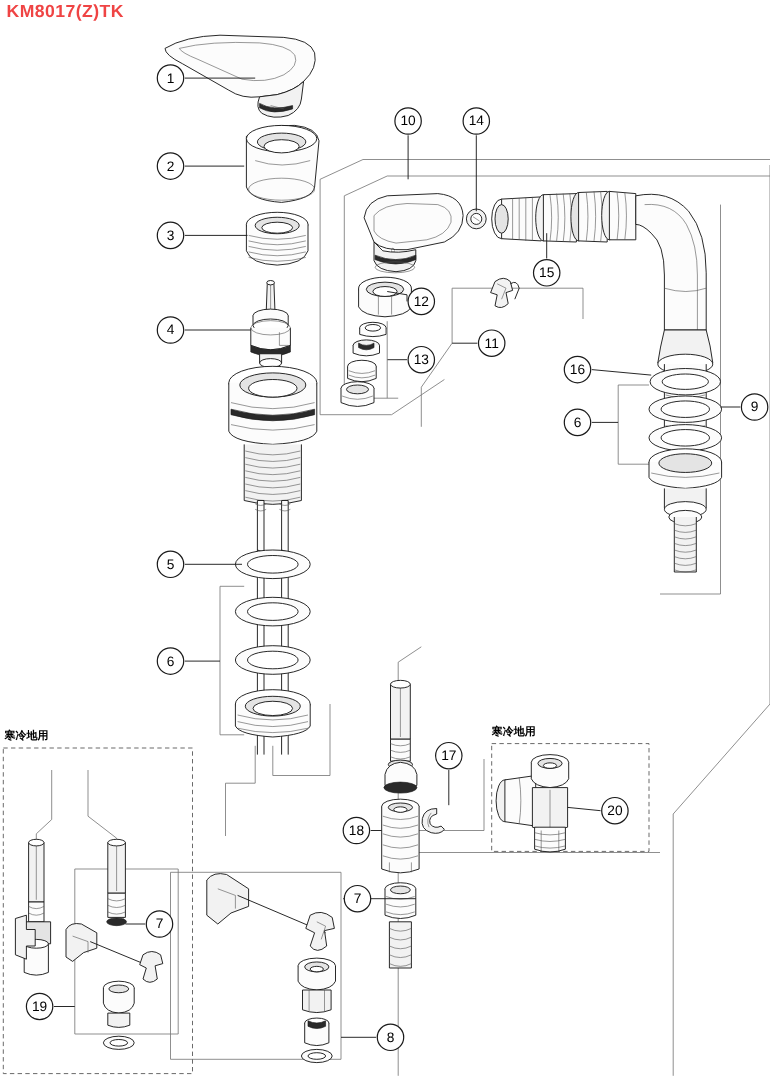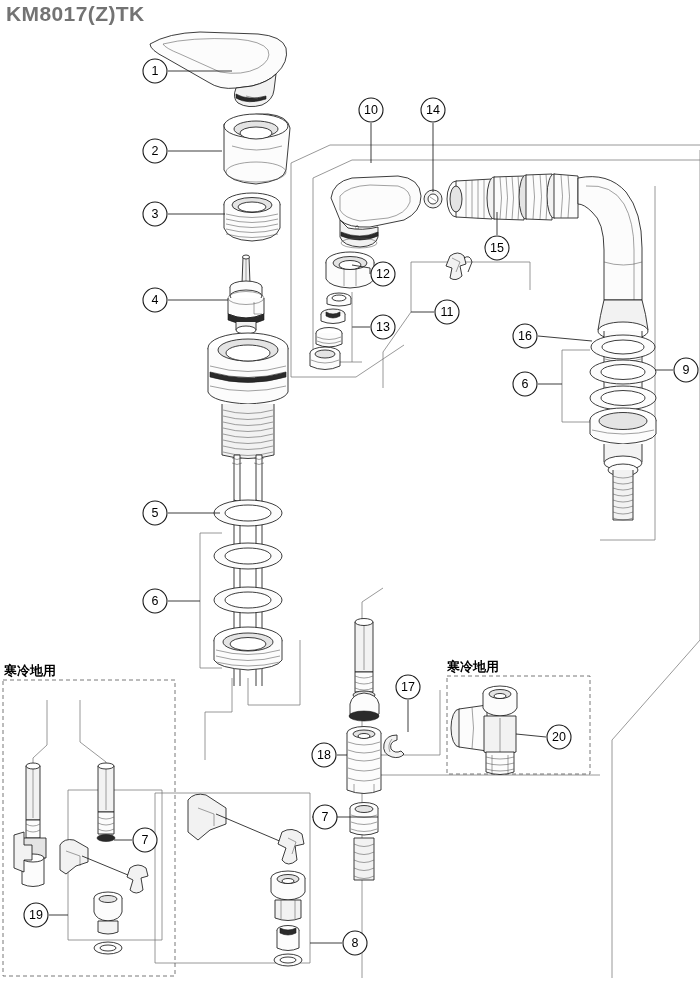--- a/index.html
+++ b/index.html
@@ -1,21 +1,21 @@
 <!DOCTYPE html>
 <html><head>
 <meta charset="utf-8">
 <style>
   html,body{margin:0;padding:0;background:#ffffff;}
   body{width:700px;height:981px;position:relative;overflow:hidden;
        font-family:"Liberation Sans","DejaVu Sans",sans-serif;}
   #stage{position:absolute;left:0;top:0;width:700px;height:981px;}
-  .ttl{position:absolute;left:6px;top:2px;font-size:21px;font-weight:700;
-       letter-spacing:.4px;color:#737373;white-space:nowrap;}
-  .jp{position:absolute;font-size:13px;font-weight:700;color:#000;
+  .ttl{position:absolute;left:6px;top:2px;font-size:16px;font-weight:700;
+       letter-spacing:.4px;color:#ef4444;white-space:nowrap;}
+  .jp{position:absolute;font-size:10px;font-weight:700;color:#000;
       font-family:"DejaVu Sans",sans-serif;white-space:nowrap;}
   svg{position:absolute;left:0;top:0;width:700px;height:981px;}
   .ln{fill:none;stroke:#1a1a1a;stroke-width:.85;}
   .grp{fill:none;stroke:#777;stroke-width:.75;}
   .dash{fill:none;stroke:#555;stroke-width:.8;stroke-dasharray:4 3;}
   .bal{fill:#fff;stroke:#1a1a1a;stroke-width:1.1;}
   .bnum{font-family:"Liberation Sans",sans-serif;font-size:12.5px;
         fill:#000;text-anchor:middle;dominant-baseline:central;}
   .sh{fill:#fcfcfc;stroke:#1a1a1a;stroke-width:.85;}
   .sh2{fill:#f2f2f2;stroke:#1a1a1a;stroke-width:.85;}

